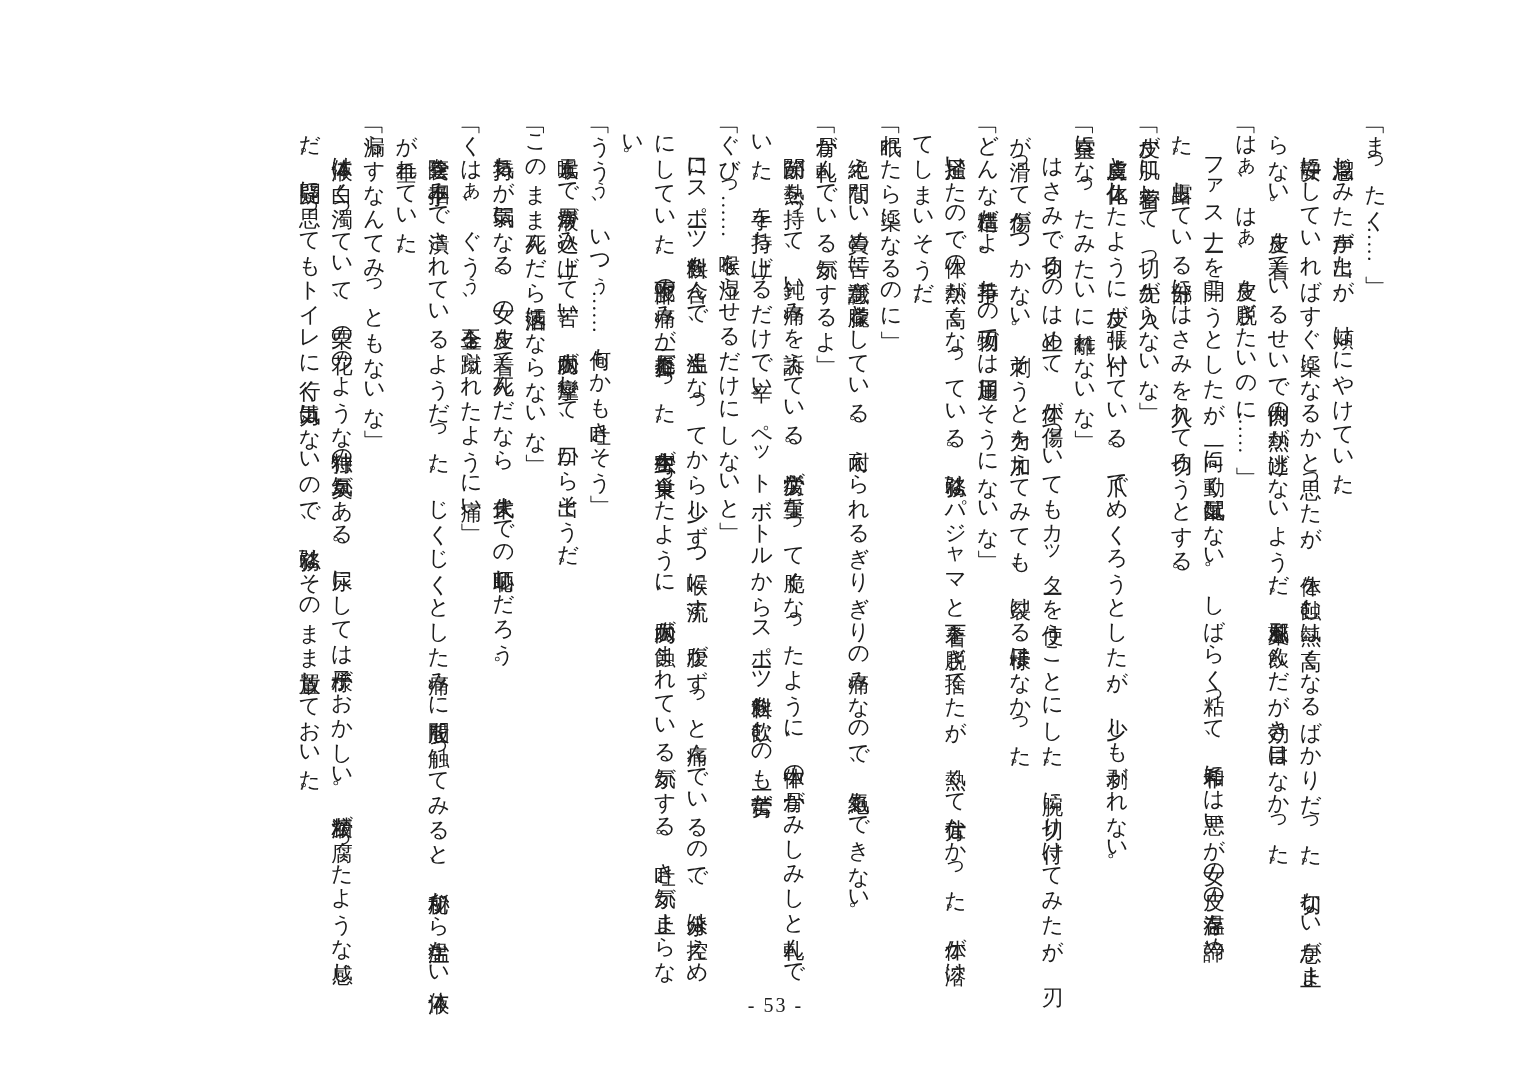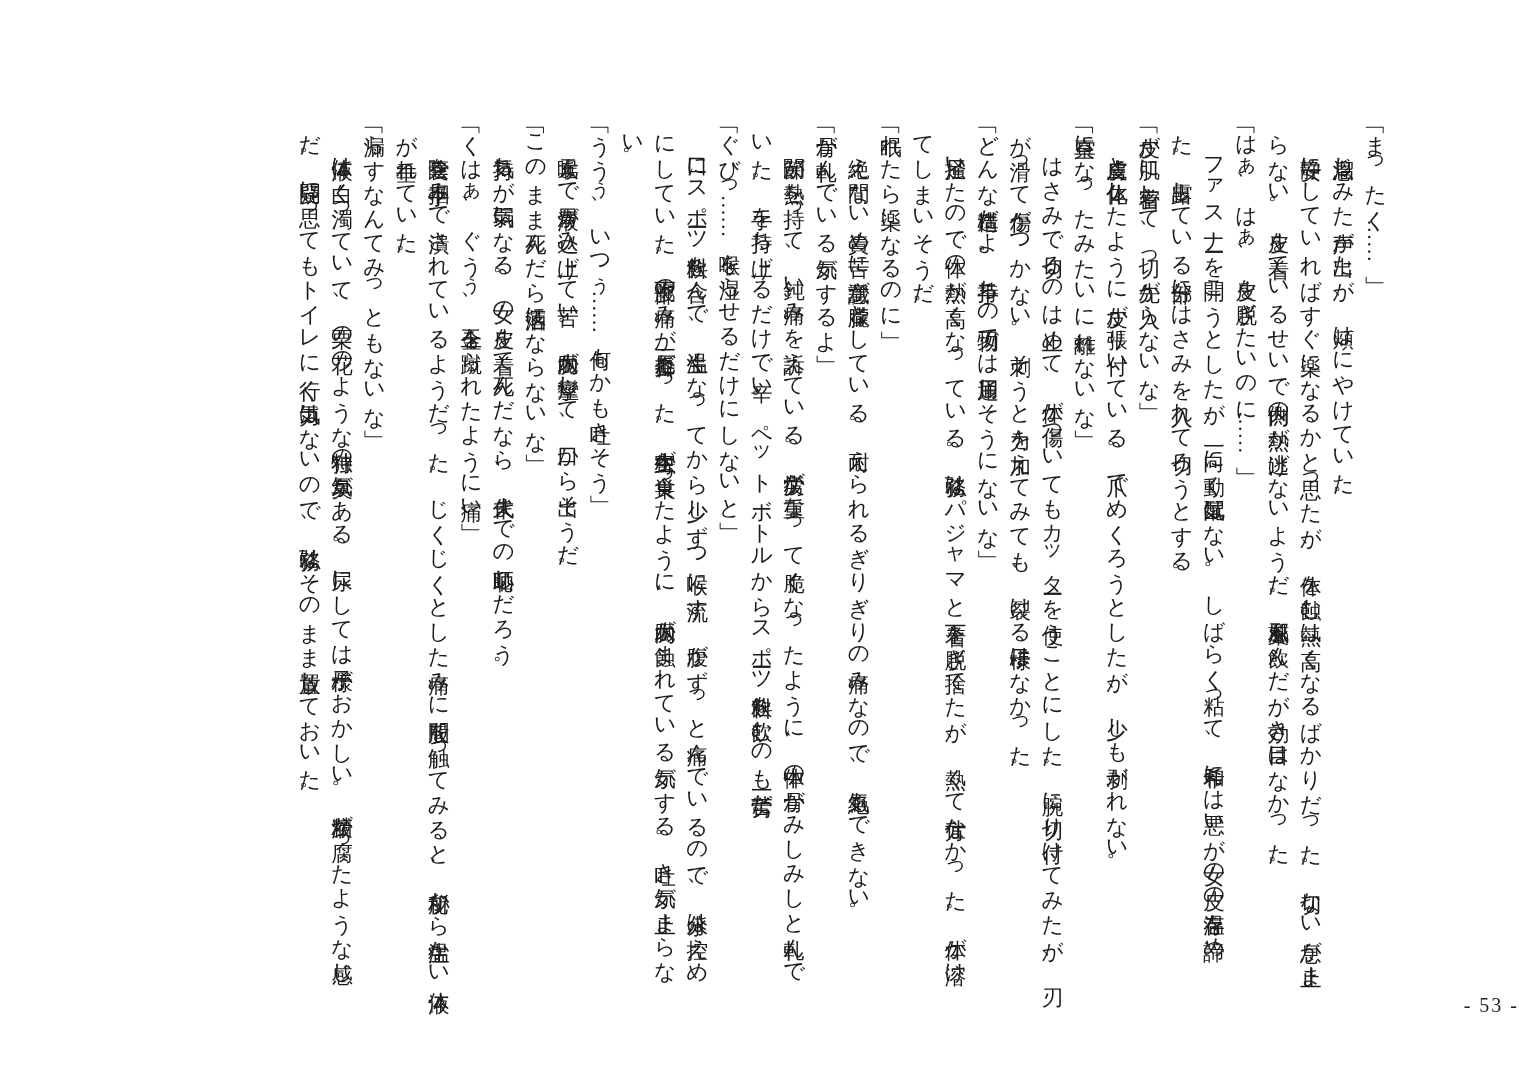--- a/index.html
+++ b/index.html
@@ -42,21 +42,21 @@
     text-indent: 1em; 
   }
   .p-dialogue {
     text-indent: 0;
   }
   .page-number {
     position: absolute;
     left: 0;
     right: 0;
     bottom: 58px;
-    text-align: right;
+    text-align: center;
     font-size: 20px;
     letter-spacing: 2px;
     color: #222222;
     margin-left: 32px;
   }
 </style>
 </head>
 <body>
 
 <div class="page">

